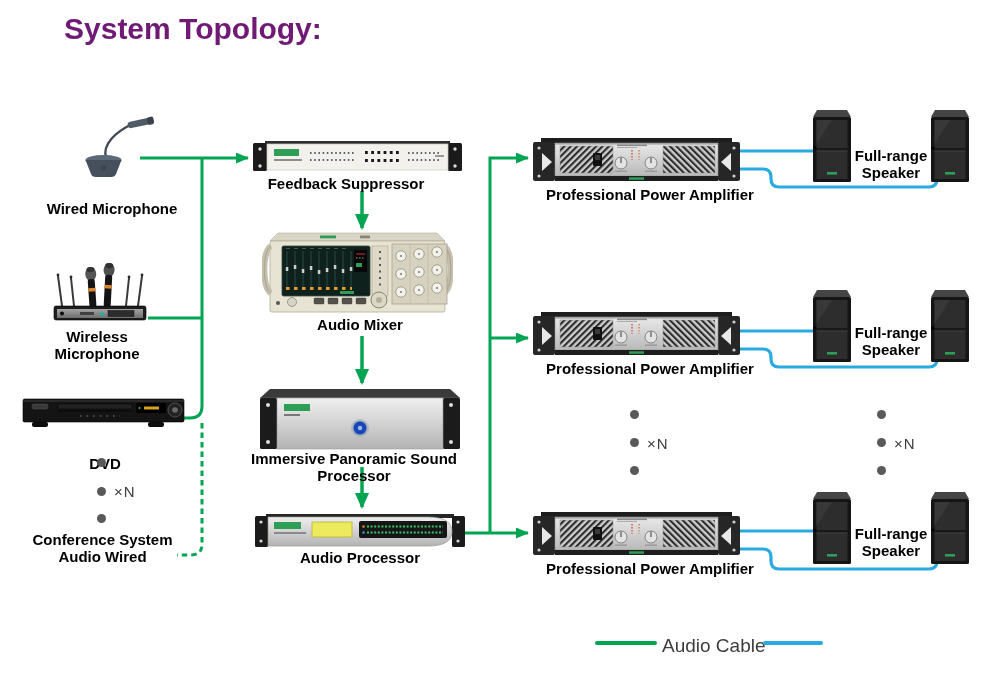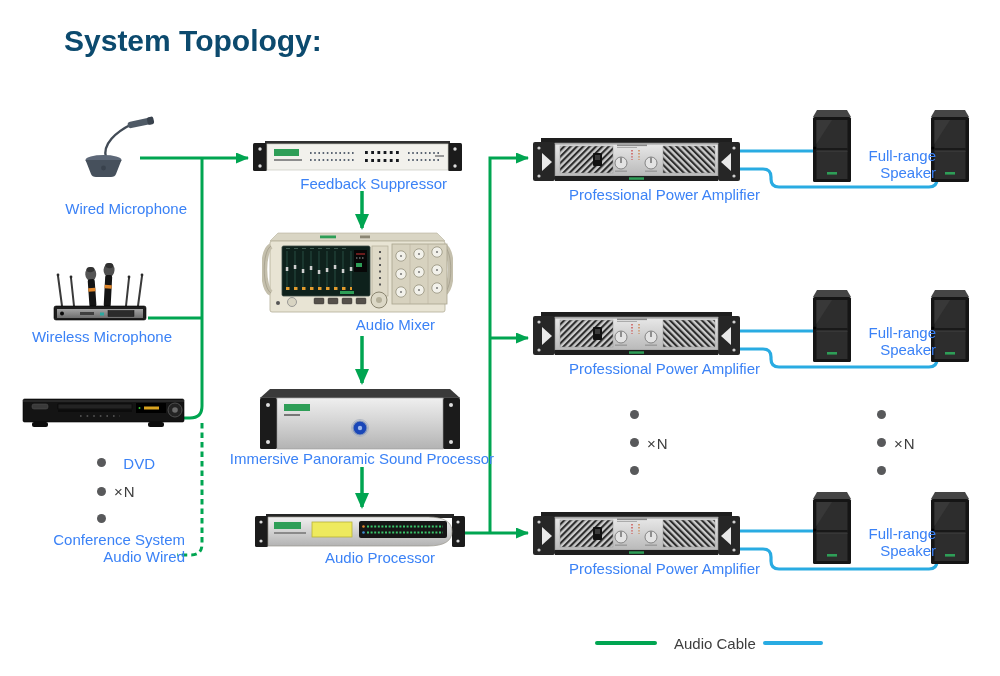--- a/index.html
+++ b/index.html
@@ -1,23 +1,23 @@
 <!DOCTYPE html>
 <html><head>
 <meta charset="utf-8">
 <style>
   html,body{margin:0;padding:0;background:#ffffff;}
   #canvas{position:relative;width:1000px;height:676px;background:#fff;overflow:hidden;
           font-family:"Liberation Sans", sans-serif;}
-  #title{position:absolute;left:64px;top:24px;font-size:30px;font-weight:bold;
-         color:#0c4a6e;letter-spacing:0px;}
-  .dev-label{position:absolute;font-size:15px;color:#3b82f6;text-align:right;line-height:17px;z-index:4;}
+  #title{position:absolute;left:64px;top:12px;font-size:30px;font-weight:bold;
+         color:#701a75;letter-spacing:0px;}
+  .dev-label{position:absolute;font-size:15px;color:#000000;text-align:center;line-height:17px;z-index:4;font-weight:bold;}
   .dot{position:absolute;width:9px;height:9px;border-radius:50%;background:#58595b;z-index:4;}
   .xn{position:absolute;font-size:15px;color:#3d3d3d;letter-spacing:1px;z-index:4;}
-  .legend-label{position:absolute;font-size:15px;color:#3d3d3d;z-index:4;margin-left:12px;}
+  .legend-label{position:absolute;font-size:19px;color:#3d3d3d;z-index:4;}
   .legend-line{position:absolute;height:4px;border-radius:2px;z-index:4;}
   #legend-line-green{left:595px;top:641px;width:62px;background:#00A551;}
   #legend-line-blue{left:763px;top:641px;width:60px;background:#29ABE2;}
   svg.device{position:absolute;z-index:2;}
   #wires{position:absolute;left:0;top:0;z-index:1;}
 </style>
 </head>
 <body>
 
 <div id="canvas">
@@ -202,21 +202,21 @@
     <rect x="21" y="8" width="25" height="7" fill="#2e9e57"></rect>
     <rect x="21" y="18" width="28" height="2" fill="#8d8d8d"></rect>
     <line x1="57" y1="12" x2="103" y2="12" stroke="#5a6472" stroke-width="2" stroke-dasharray="1.6 2.6"></line>
     <line x1="57" y1="19" x2="103" y2="19" stroke="#5a6472" stroke-width="2" stroke-dasharray="1.6 2.6"></line>
     <line x1="112" y1="11.5" x2="147" y2="11.5" stroke="#15181d" stroke-width="3.2" stroke-dasharray="2.8 3.4"></line>
     <line x1="112" y1="19.5" x2="147" y2="19.5" stroke="#15181d" stroke-width="3.2" stroke-dasharray="2.8 3.4"></line>
     <line x1="155" y1="12" x2="186" y2="12" stroke="#5a6472" stroke-width="2" stroke-dasharray="1.6 2.6"></line>
     <line x1="155" y1="19" x2="186" y2="19" stroke="#5a6472" stroke-width="2" stroke-dasharray="1.6 2.6"></line>
     <rect x="182" y="14" width="9" height="2" fill="#9a9a9a"></rect>
   </svg>
-  <div class="dev-label" style="left:277px;top:175px;width:170px">Feedback Suppressor</div>
+  <div class="dev-label" style="left:261px;top:175px;width:170px">Feedback Suppressor</div>
 
   <svg class="device" style="left:262px;top:230px" width="191" height="86" viewBox="0 0 191 86">
     <polygon points="16,3 175,3 183,11 8,11" fill="#d9d5c4" stroke="#b5b09a" stroke-width="0.6"></polygon>
     <rect x="58" y="5.5" width="16" height="2.8" fill="#2e9e57"></rect>
     <rect x="98" y="5.5" width="10" height="2.8" fill="#8b8673"></rect>
     <rect x="8" y="11" width="175" height="71" rx="2" fill="#e8e4d4" stroke="#b2ad97" stroke-width="0.8"></rect>
     <path d="M9,16 C0,21 0,58 9,63" fill="none" stroke="#c4bfac" stroke-width="6"></path>
     <path d="M9,16 C0,21 0,58 9,63" fill="none" stroke="#8f8a77" stroke-width="1" opacity="0.5"></path>
     <path d="M182,16 C191,21 191,58 182,63" fill="none" stroke="#c4bfac" stroke-width="6"></path>
     <path d="M182,16 C191,21 191,58 182,63" fill="none" stroke="#8f8a77" stroke-width="1" opacity="0.5"></path>

